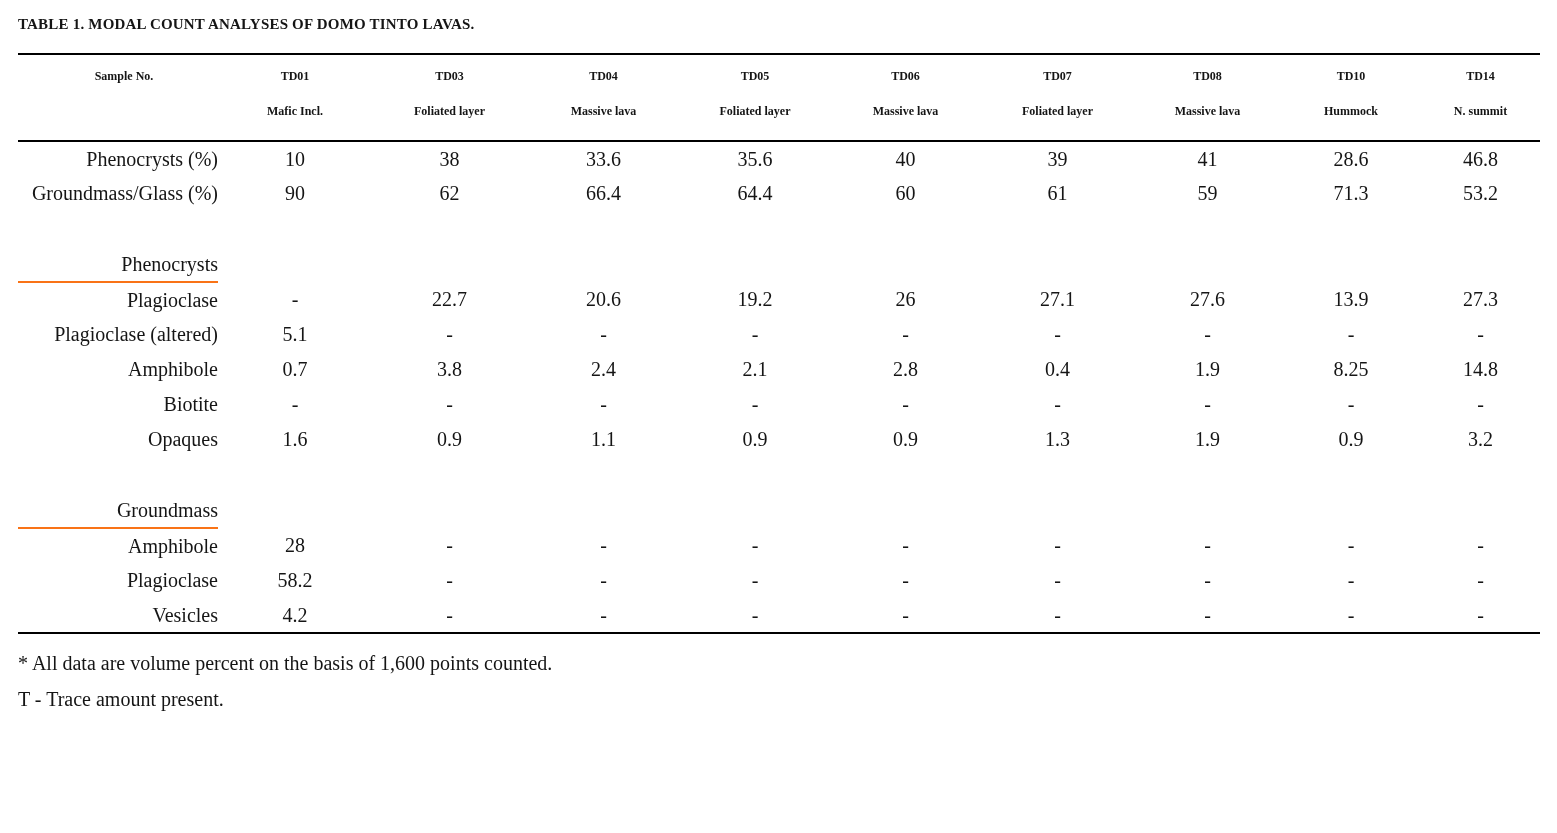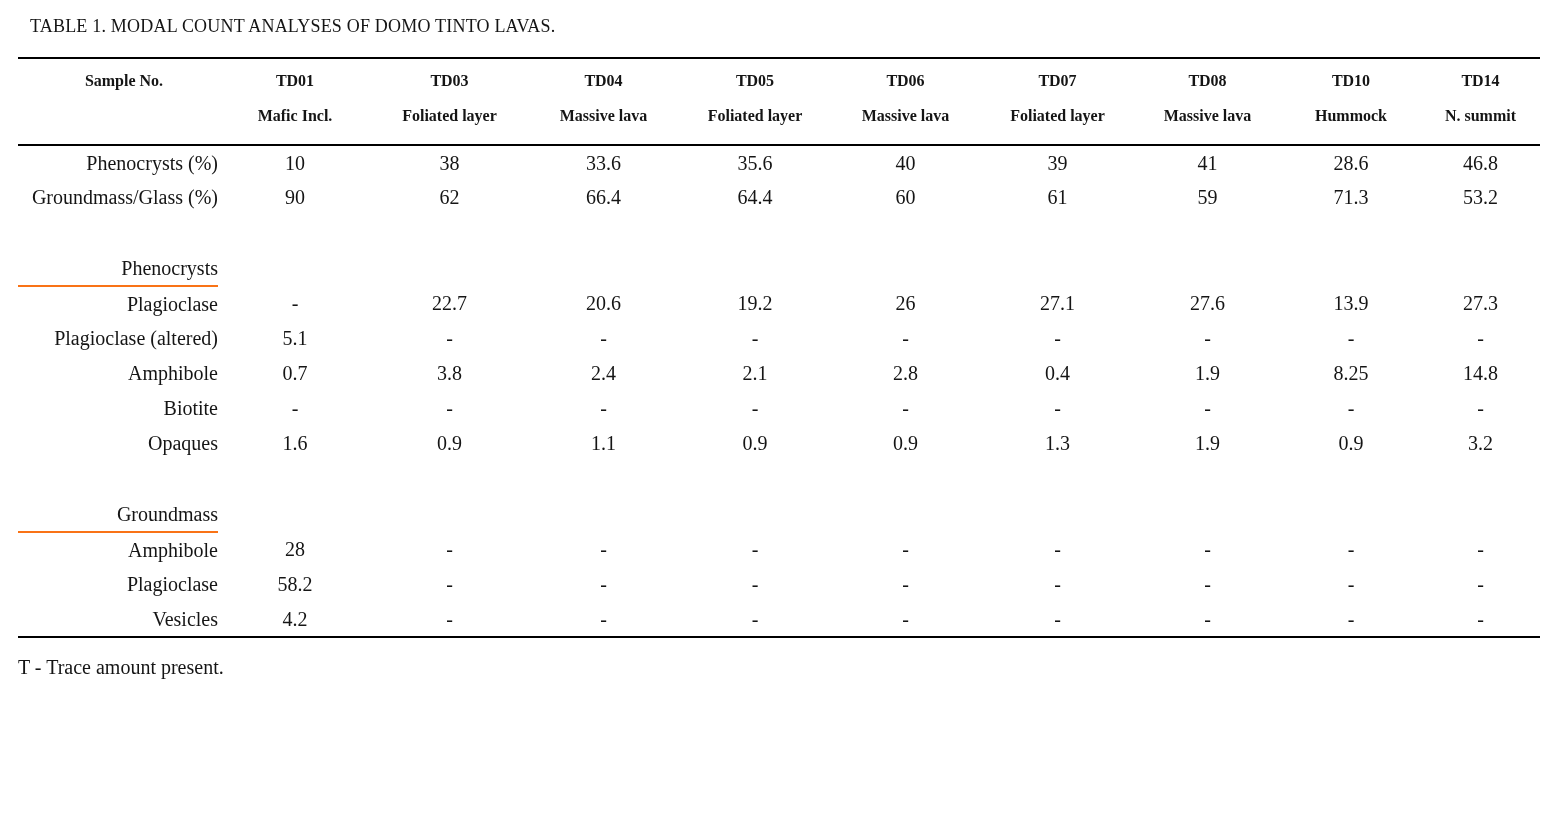--- a/index.html
+++ b/index.html
@@ -2,36 +2,36 @@
 <html><head>
 <meta charset="utf-8">
 <style>
   html, body { margin: 0; padding: 0; background: #ffffff; }
   body {
     width: 1557px; height: 833px; overflow: hidden;
     font-family: "Liberation Serif", "DejaVu Serif", serif;
     color: #151515;
   }
   .title {
-    padding: 16px 0 0 30px;
-    font-weight: normal;
-    font-size: 18px;
+    padding: 16px 0 0 18px;
+    font-weight: bold;
+    font-size: 15px;
     letter-spacing: 0.2px;
   }
   table.modal-table {
     border-collapse: collapse;
     table-layout: fixed;
     margin: 20px 0 0 18px;
     width: 1522px;
     border-top: 2px solid #000;
     border-bottom: 2px solid #000;
   }
   .modal-table th {
     font-weight: bold;
-    font-size: 16px;
+    font-size: 12px;
     text-align: center;
     padding: 0;
     vertical-align: middle;
     white-space: nowrap;
   }
   #head-row-1 th { height: 37px; padding-top: 3px; }
   #head-row-2 th { height: 33px; border-bottom: 2px solid #000; padding-bottom: 12px; }
   .modal-table td { font-size: 20px; padding: 0; }
   .data-row { height: 35px; }
   .data-row td { vertical-align: middle; }
@@ -223,14 +223,15 @@
         <td class="value-cell">-</td>
         <td class="value-cell">-</td>
         <td class="value-cell">-</td>
         <td class="value-cell">-</td>
         <td class="value-cell">-</td>
       </tr>
     </tbody>
 </table>
 
 <div class="footnotes">
+  <div class="footnote">* All data are volume percent on the basis of 1,600 points counted.</div>
   <div class="footnote">T - Trace amount present.</div>
 </div>
 
 </body></html>

